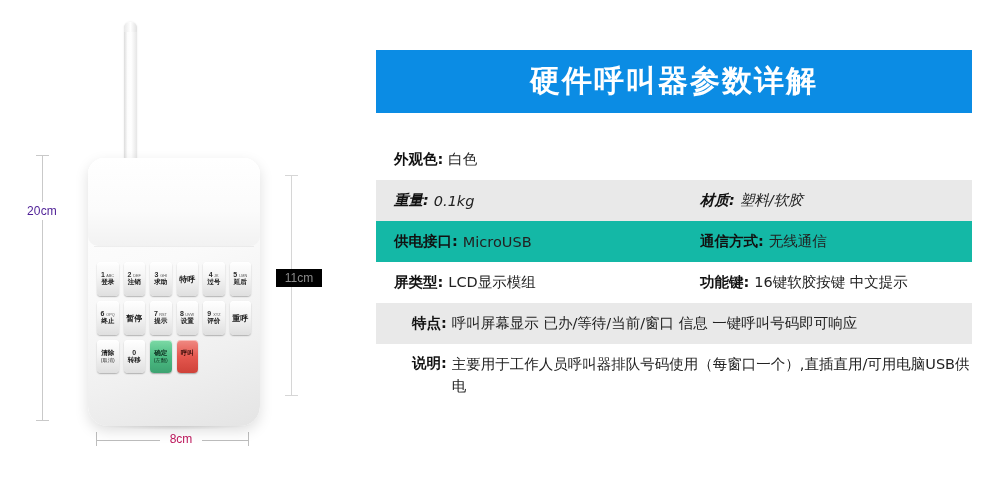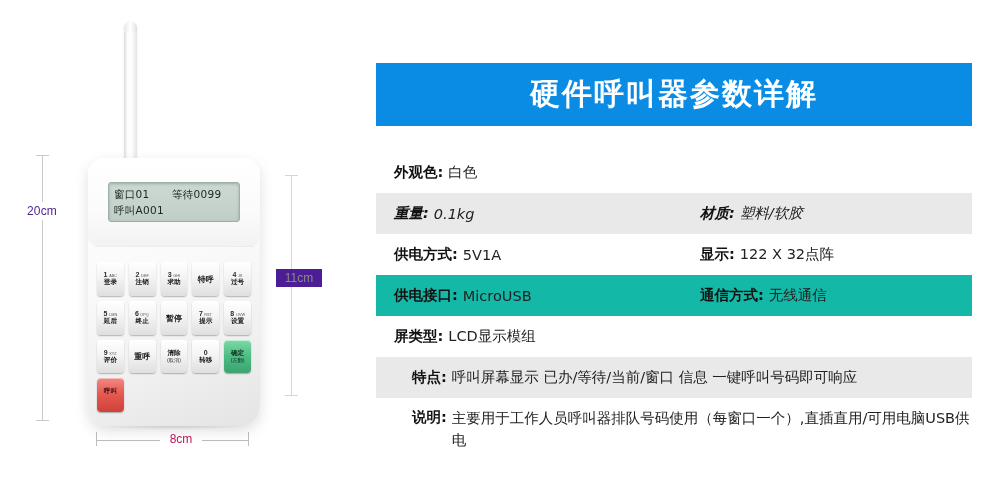--- a/index.html
+++ b/index.html
@@ -18,21 +18,21 @@
   .dim-left-line{position:absolute;left:42px;top:155px;width:1px;height:265px;background:#c9c9c9;}
   .dim-left-tick-top{position:absolute;left:36px;top:155px;width:13px;height:1px;background:#c9c9c9;}
   .dim-left-tick-bot{position:absolute;left:36px;top:420px;width:13px;height:1px;background:#c9c9c9;}
   .dim-left-label{position:absolute;left:12px;top:202px;width:60px;
       font-size:12px;color:#4c1d95;background:#fff;text-align:center;padding:2px 0;letter-spacing:.2px;}
 
   .dim-right-line{position:absolute;left:291px;top:175px;width:1px;height:220px;background:#d6d6d6;}
   .dim-right-tick-top{position:absolute;left:285px;top:175px;width:13px;height:1px;background:#d6d6d6;}
   .dim-right-tick-bot{position:absolute;left:285px;top:395px;width:13px;height:1px;background:#d6d6d6;}
   .dim-right-label{position:absolute;left:276px;top:269px;width:46px;
-      font-size:12px;color:#8a8a8a;background:#4c1d95;text-align:center;padding:2px 0;}
+      font-size:12px;color:#8a8a8a;background:#000000;text-align:center;padding:2px 0;}
 
   .dim-bot-line{position:absolute;left:96px;top:440px;width:76px;height:1px;background:#bdbdbd;}
   .dim-bot-tick-l{position:absolute;left:96px;top:432px;width:1px;height:14px;background:#bdbdbd;}
   .dim-bot-tick-r{position:absolute;left:248px;top:432px;width:1px;height:14px;background:#bdbdbd;}
   .dim-bot-line2{position:absolute;left:192px;top:440px;width:56px;height:1px;background:#bdbdbd;}
   .dim-bot-label{position:absolute;left:160px;top:432px;width:42px;
       font-size:12px;color:#be185d;text-align:center;background:#fff;}
 
   
   .antenna{position:absolute;left:124px;top:22px;width:13px;height:152px;
@@ -56,21 +56,21 @@
       background:linear-gradient(180deg,#ccd9d2 0%,#c6d4cd 50%,#bfcec7 100%);
       border:1px solid #9fb0a9;
       box-shadow:inset 0 1px 3px rgba(0,0,0,.22);
       padding:3px 5px;box-sizing:border-box;}
   .lcd-line{font-family:"DejaVu Sans","Liberation Sans",sans-serif;
       font-size:10.5px;color:#1b2420;line-height:16px;white-space:pre;letter-spacing:.3px;}
   .lcd-line.l1{display:flex;}
   .lcd-l1a{width:58px;}
 
   .keypad{position:absolute;left:9px;top:104px;width:154px;height:150px;
-      display:grid;grid-template-columns:repeat(5,1fr);grid-template-rows:repeat(4,1fr);
+      display:grid;grid-template-columns:repeat(6,1fr);grid-template-rows:repeat(4,1fr);
       gap:5px 5px;}
   .key{position:relative;border-radius:4px;
       background:linear-gradient(180deg,#ffffff 0%,#f4f4f4 45%,#dfdfdf 100%);
       box-shadow:0 1px 1.4px rgba(0,0,0,.28), inset 0 1px 0 #ffffff;
       display:flex;flex-direction:column;align-items:center;justify-content:center;
       overflow:hidden;}
   .key .krow{display:flex;align-items:baseline;justify-content:center;line-height:1;}
   .key .knum{font-size:7px;color:#2a2a2a;font-weight:bold;}
   .key .klat{font-size:4px;color:#555;margin-left:1.5px;transform:scale(.95);}
   .key .kcn{font-size:6.6px;color:#171717;font-weight:bold;line-height:1.15;margin-top:1px;
@@ -81,21 +81,21 @@
       box-shadow:0 1px 1.4px rgba(0,0,0,.3), inset 0 1px 0 rgba(255,255,255,.55);}
   .key.green .kcn,.key.green .kcn2{color:#0c2c1d;}
   .key.red{background:linear-gradient(180deg,#f08a83 0%,#e4574e 50%,#cf4239 100%);
       box-shadow:0 1px 1.4px rgba(0,0,0,.3), inset 0 1px 0 rgba(255,255,255,.45);}
   .key.red .kcn,.key.red .kcn2{color:#3b0c08;margin-top:20px;}
 
   .device-shadow{position:absolute;left:96px;top:420px;width:156px;height:10px;border-radius:50%;
       background:radial-gradient(ellipse at center,rgba(0,0,0,.14),rgba(0,0,0,0) 70%);}
 
   
-  .spec-pane{position:absolute;left:376px;top:13px;width:598px;height:392px;}
+  .spec-pane{position:absolute;left:376px;top:0;width:598px;height:392px;}
 
   .spec-title{position:absolute;left:0;top:50px;width:596px;height:63px;background:#0b8ce4;
       display:flex;align-items:center;justify-content:center;}
   .spec-title span{color:#ffffff;font-size:30px;font-weight:bold;letter-spacing:2px;
       font-family:"DejaVu Sans","Liberation Sans",sans-serif;}
 
   .spec-table{position:absolute;left:0;top:139px;width:596px;}
   .srow{display:flex;align-items:flex-start;min-height:41px;padding:0;box-sizing:border-box;}
   .srow.shade{background:#e9e9e9;}
   .scell{display:flex;align-items:center;min-height:41px;padding-left:18px;box-sizing:border-box;
@@ -135,27 +135,20 @@
     <div class="antenna">
       <div class="antenna-tip" style="left:0;top:0;"></div>
     </div>
 
     <div class="device-shadow"></div>
 
     <div class="device">
       <div class="device-top"></div>
       <div class="device-seam"></div>
 
-      <div class="lcd">
-        <div class="lcd-line l1">
-          <span class="lcd-l1a">窗口01</span>
-          <span>等待0099</span>
-        </div>
-        <div class="lcd-line">呼叫A001</div>
-      </div>
 
       <div class="keypad" id="keypad">
           <div class="key">
             <div class="krow">
               <span class="knum">1</span>
               <span class="klat">ABC</span>
             </div>
             <div class="kcn">登录</div>
           </div>
           <div class="key">
@@ -261,45 +254,39 @@
         <div class="srow shade" style="background: rgb(233, 233, 233); font-style: italic;">
           <div class="scell c1">
             <span class="skey">重量:</span>
             <span class="sval">0.1kg</span>
           </div>
           <div class="scell c2">
             <span class="skey">材质:</span>
             <span class="sval">塑料/软胶</span>
           </div>
         </div>
-        <div class="srow">
-          <div class="scell c1">
-            <span class="skey">供电方式:</span>
-            <span class="sval">5V1A</span>
-          </div>
-          <div class="scell c2">
-            <span class="skey">显示:</span>
-            <span class="sval">122 X 32点阵</span>
-          </div>
-        </div>
         <div class="srow shade" style="background: #14b8a6;">
           <div class="scell c1">
             <span class="skey">供电接口:</span>
             <span class="sval">MicroUSB</span>
           </div>
           <div class="scell c2">
             <span class="skey">通信方式:</span>
             <span class="sval">无线通信</span>
           </div>
         </div>
         <div class="srow">
           <div class="scell c1">
             <span class="skey">屏类型:</span>
             <span class="sval">LCD显示模组</span>
           </div>
+          <div class="scell c2">
+            <span class="skey">功能键:</span>
+            <span class="sval">16键软胶按键 中文提示</span>
+          </div>
         </div>
         <div class="srow shade" style="background: rgb(233, 233, 233);">
           <div class="scell full" style="align-items: center; padding-top: 0px;">
             <span class="skey">特点:</span>
             <span class="sval">呼叫屏幕显示 已办/等待/当前/窗口 信息 一键呼叫号码即可响应</span>
           </div>
         </div>
         <div class="srow tall">
           <div class="scell full">
             <span class="skey">说明:</span>

